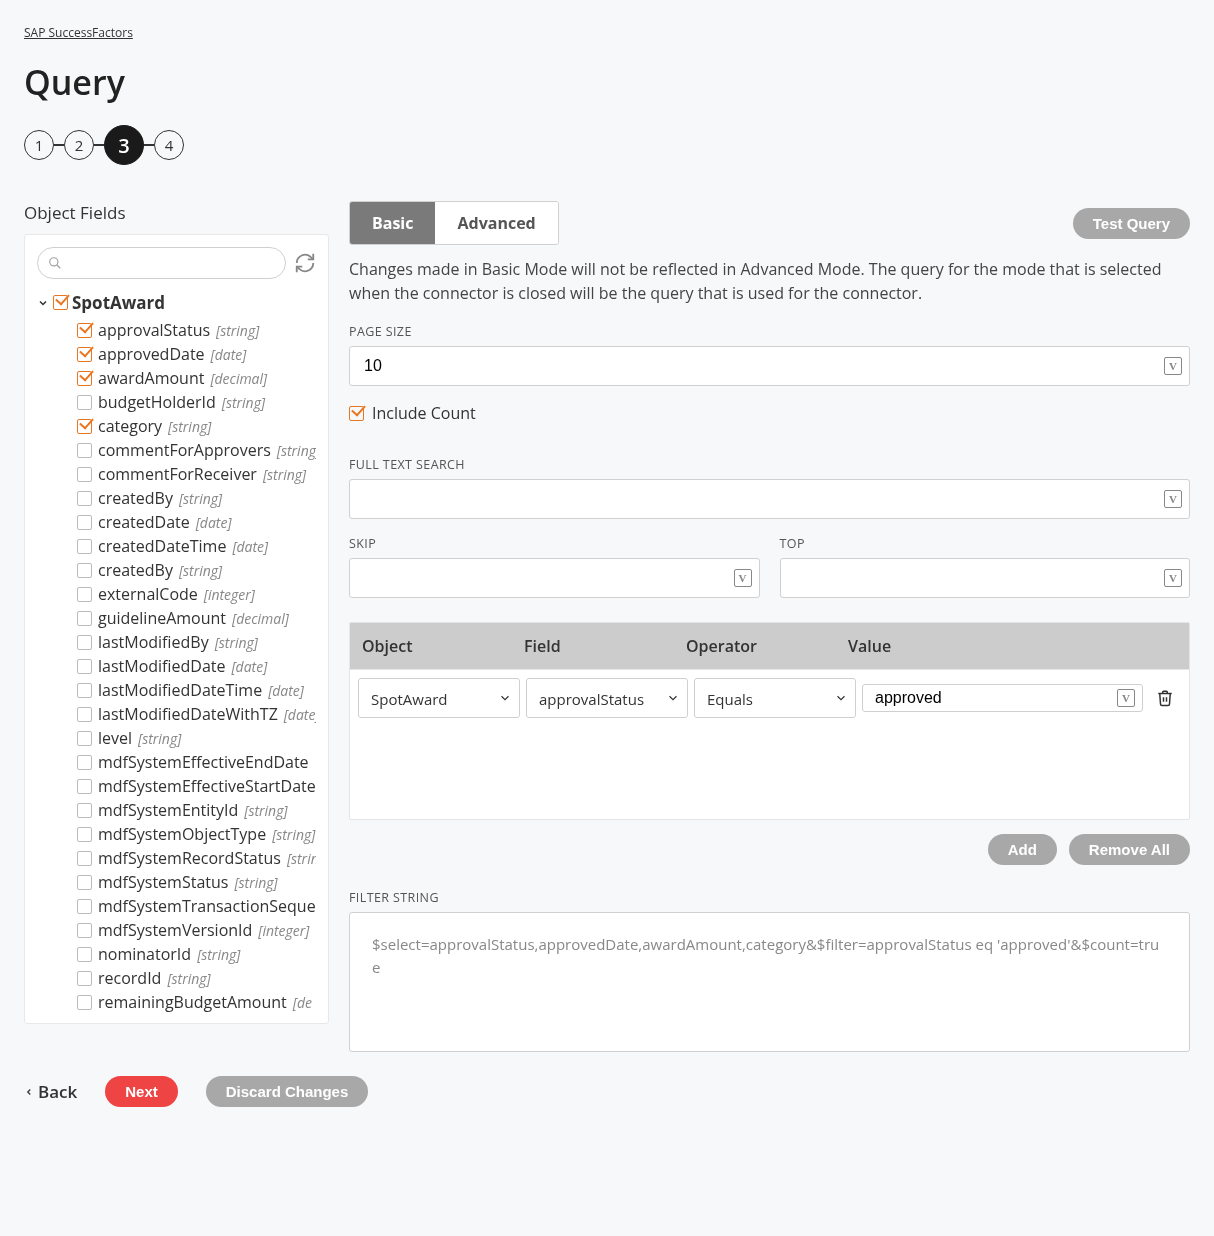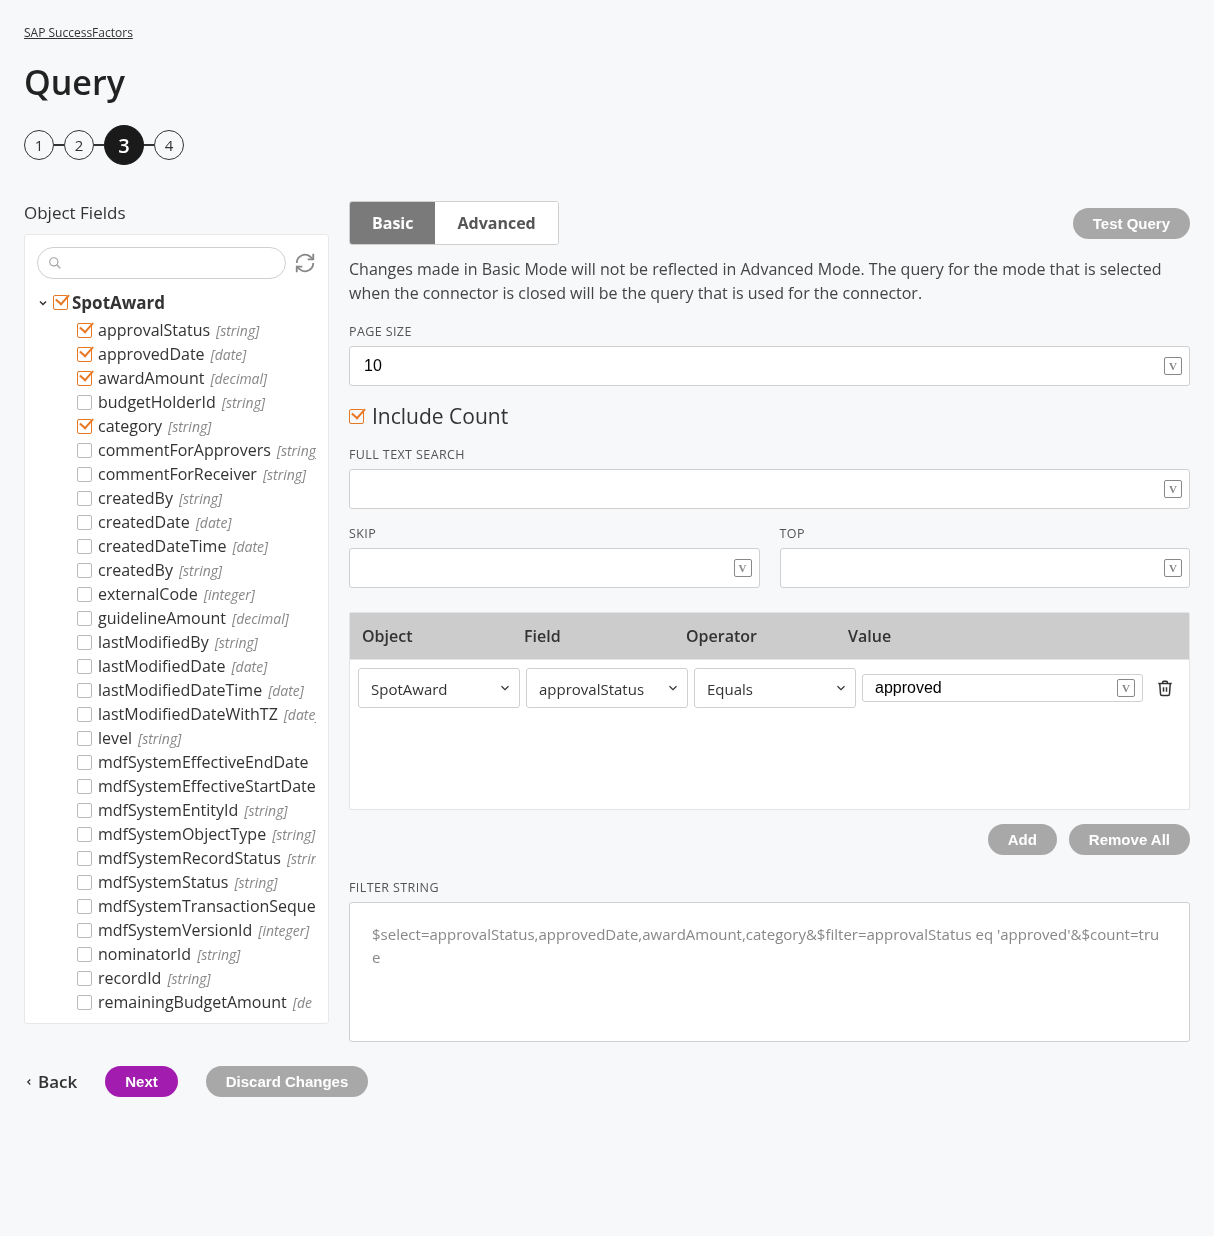--- a/index.html
+++ b/index.html
@@ -39,29 +39,29 @@
 .cbx.unchecked { border-color: #bbb; }
 .cbx.checked::after { content: ""; position: absolute; left: 2px; top: -2px; width: 11px; height: 6px; border-left: 2px solid #e87722; border-bottom: 2px solid #e87722; transform: rotate(-48deg); }
 .field-name { color: #333; }
 .field-type { color: #888; font-style: italic; font-size: 14px; }
 
 .top-right-row { display: flex; justify-content: space-between; align-items: center; margin-bottom: 12px; }
 .tabs { display: flex; border: 1px solid #d0d0d0; border-radius: 3px; overflow: hidden; }
 .tab { padding: 10px 22px; font-size: 16px; font-weight: 700; cursor: pointer; background: #fff; color: #555; }
 .tab.active { background: #7a7a7a; color: #fff; }
 .pill-btn { background: #a8a8a8; color: #fff; border: 0; border-radius: 18px; padding: 7px 20px; font-size: 15px; font-weight: 600; cursor: pointer; }
-.pill-btn.orange { background: #a21caf; }
+.pill-btn.orange { background: #ef4444; }
 .note { color: #444; font-size: 16px; line-height: 1.5; margin-bottom: 18px; }
 
 .form-label { font-size: 12.5px; letter-spacing: .4px; color: #555; margin-bottom: 6px; text-transform: uppercase; }
 .text-input-wrap { position: relative; margin-bottom: 16px; }
 .text-input { width: 100%; border: 1px solid #d0d0d0; border-radius: 3px; height: 40px; padding: 0 36px 0 14px; font-size: 16px; background: #fff; }
 .var-icon { position: absolute; right: 8px; top: 50%; transform: translateY(-50%); width: 18px; height: 18px; border: 1.5px solid #888; border-radius: 2px; display: flex; align-items: center; justify-content: center; font-size: 11px; font-weight: 700; color: #888; cursor: pointer; font-family: serif; }
 
-.checkbox-row { display: flex; align-items: center; gap: 8px; font-size: 21px; margin-bottom: 16px; }
+.checkbox-row { display: flex; align-items: center; gap: 8px; font-size: 16px; margin-bottom: 32px; }
 
 .two-col { display: flex; gap: 20px; }
 .two-col > div { flex: 1; }
 
 .filter-table { border: 1px solid #e5e5e5; border-radius: 2px; margin-top: 8px; background:#fff; }
 .ft-head { display: flex; background: #ccc; color: #333; font-weight: 600; font-size: 16px; }
 .ft-head > div { padding: 12px 12px; }
 .ft-body { min-height: 150px; border-top: 1px solid #e5e5e5; }
 .ft-row { display: flex; padding: 8px; gap: 6px; align-items: center; }
 .col-object { width: 162px; flex-shrink:0; }

